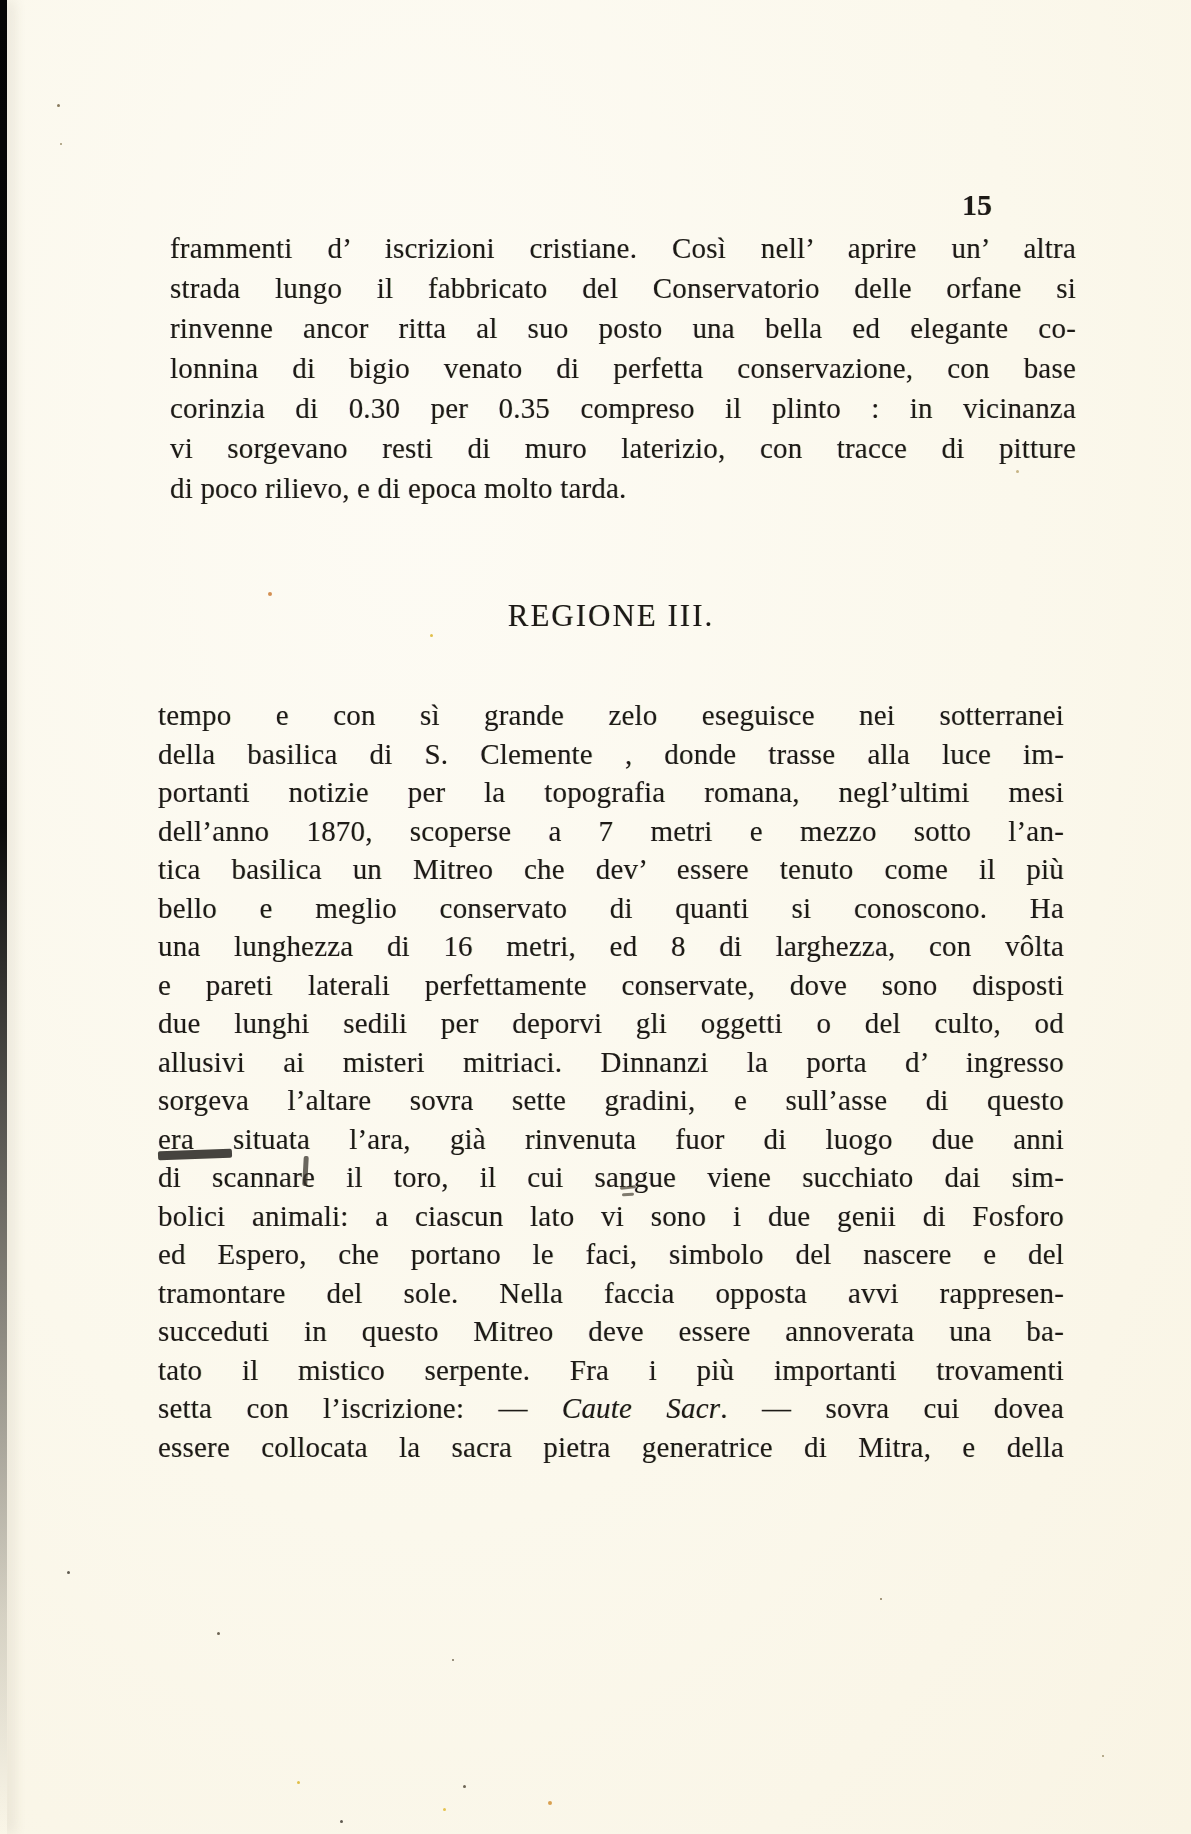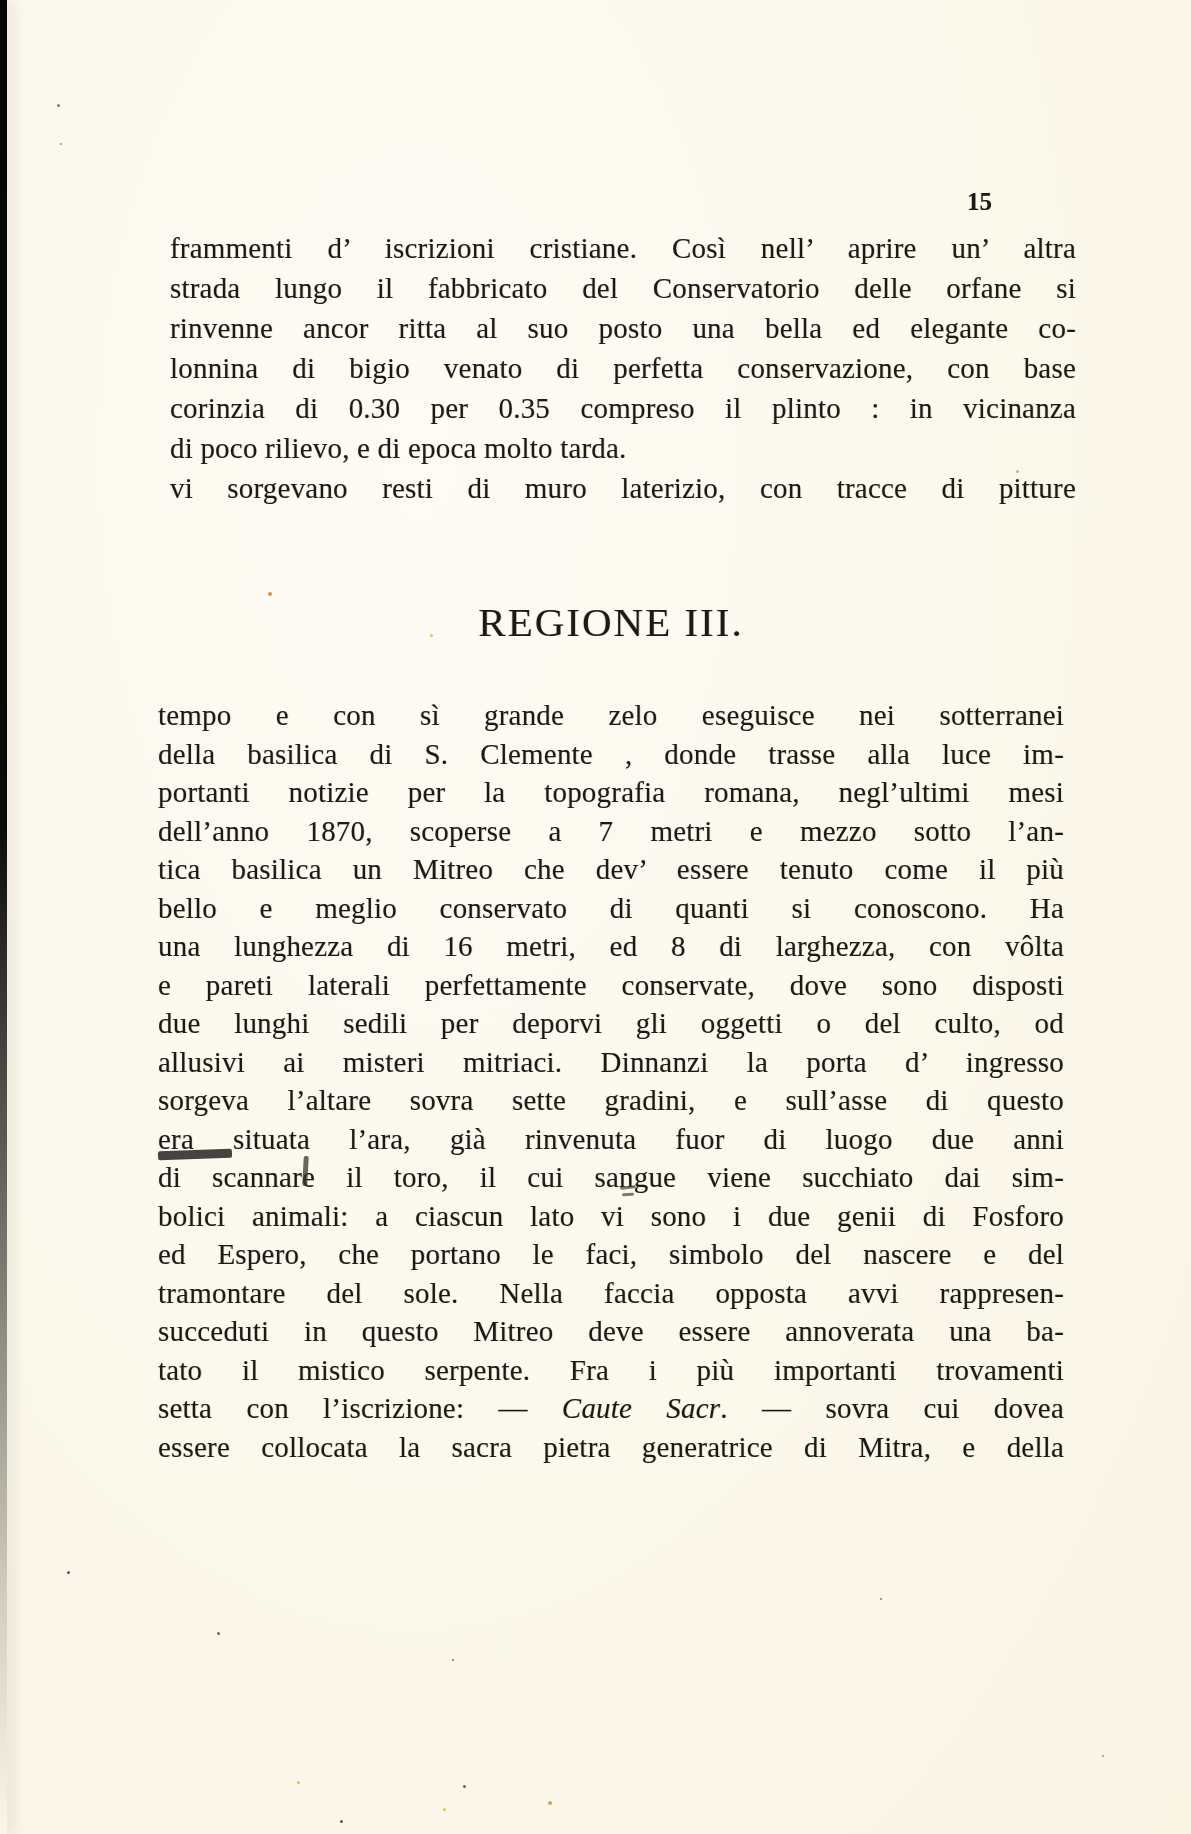--- a/index.html
+++ b/index.html
@@ -14,62 +14,62 @@
     background:radial-gradient(ellipse at 35% 25%, #fdfbf4 0%, #fbf8ec 55%, #f9f4e4 100%);
   }
   
   .edge{
     position:absolute;left:0;top:0;width:7px;height:100%;
     background:linear-gradient(180deg,#050505 0%,#0b0b0a 45%,rgba(45,42,36,.55) 72%,rgba(80,74,58,.22) 88%,rgba(80,74,58,0) 100%);
     box-shadow:5px 0 14px rgba(90,80,55,.18);
   }
   .pageno{
     position:absolute;left:930px;top:188px;width:62px;
-    text-align:right;font-size:25px;font-weight:bold;color:var(--ink,#1d1a16);
+    text-align:right;font-size:30px;font-weight:bold;color:var(--ink,#1d1a16);
     text-shadow:.6px .3px 0 rgba(20,110,20,.22),-.6px -.3px 0 rgba(140,30,140,.18);
   }
   .para{position:absolute;left:158px;width:906px;color:var(--ink,#1d1a16);}
   .p1{top:228px;margin-left:12px;}
   .p2{top:696px;}
   .line{
     font-size:29px;
     text-align:justify;text-align-last:justify;
     letter-spacing:.2px;
     text-shadow:.6px .3px 0 rgba(20,110,20,.22),-.6px -.3px 0 rgba(140,30,140,.18);
   }
   .p1 .line{height:40px;line-height:40px;}
   .p2 .line{height:38.5px;line-height:38.5px;}
   .line.noj{text-align-last:left;}
   .line.indent{padding-left:54px;}
   .it{font-style:italic;}
   .heading{
     position:absolute;left:158px;top:598px;width:906px;margin:0;
-    text-align:center;font-size:41px;font-weight:normal;
+    text-align:center;font-size:31px;font-weight:normal;
     letter-spacing:2px;color:var(--ink,#1d1a16);
     text-shadow:.6px .3px 0 rgba(20,110,20,.22),-.6px -.3px 0 rgba(140,30,140,.18);
   }
   .art{position:absolute;border-radius:2px;}
   .speck{position:absolute;border-radius:50%;}
 </style>
 </head>
 <body style="--paper: #fbf8ee; --ink: #1d1a16;">
 
 <div class="page">
   <div class="edge"></div>
 
   <div class="pageno">15</div>
 
   <div class="para p1" id="para1">
       <div class="line">frammenti d’ iscrizioni cristiane. Così nell’ aprire un’ altra</div>
       <div class="line">strada lungo il fabbricato del Conservatorio delle orfane si</div>
       <div class="line">rinvenne ancor ritta al suo posto una bella ed elegante co-</div>
       <div class="line">lonnina di bigio venato di perfetta conservazione, con base</div>
       <div class="line">corinzia di 0.30 per 0.35 compreso il plinto : in vicinanza</div>
+      <div class="line">vi sorgevano resti di muro laterizio, con tracce di pitture</div>
       <div class="line noj">di poco rilievo, e di epoca molto tarda.</div>
-      <div class="line">vi sorgevano resti di muro laterizio, con tracce di pitture</div>
     </div>
 
   <h2 class="heading">REGIONE III.</h2>
 
   <div class="para p2" id="para2">
       <div class="line">tempo e con sì grande zelo eseguisce nei sotterranei</div>
       <div class="line">della basilica di S. Clemente , donde trasse alla luce im-</div>
       <div class="line">portanti notizie per la topografia romana, negl’ultimi mesi</div>
       <div class="line">dell’anno 1870, scoperse a 7 metri e mezzo sotto l’an-</div>
       <div class="line">tica basilica un Mitreo che dev’ essere tenuto come il più</div>

